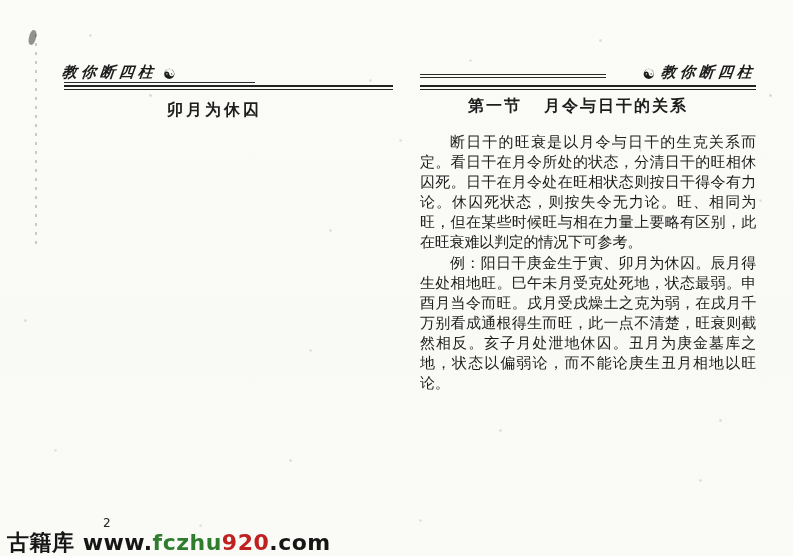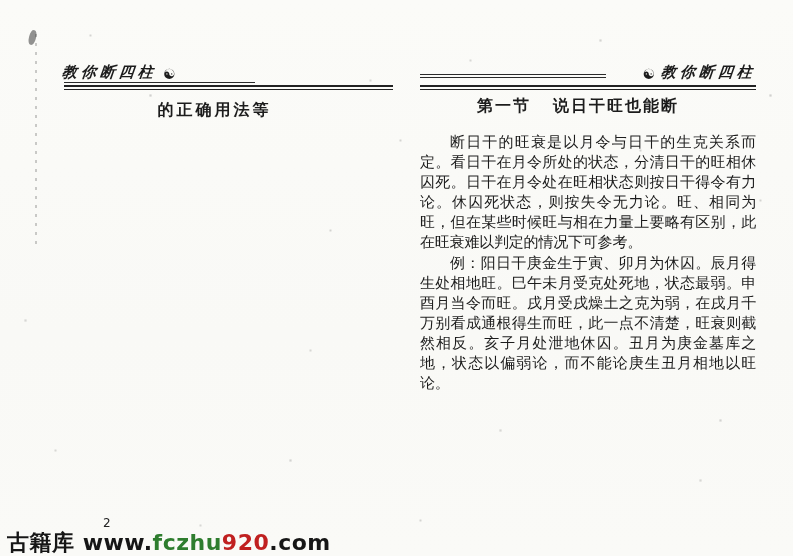--- a/index.html
+++ b/index.html
@@ -99,40 +99,40 @@
 
 <section class="page left">
   <div class="ph">
     <span class="head-title">教你断四柱</span>
     <span class="head-logo">☯</span>
     <span class="underline-seg" style="left:2px;right:138px;bottom:-1px;"></span>
   </div>
   <div class="rule rule-thick" style="left:2px;width:329px;top:27px;"></div>
   <div class="rule rule-thin" style="left:2px;width:329px;top:31px;"></div>
 
-  <h2 class="lp-title">的正确用法等</h2>
+  <h2 class="lp-title">卯月为休囚</h2>
 
   <div class="bodytext">
   </div>
 </section>
 
 <section class="page right">
   <div class="ph right-align">
     <span class="head-logo">☯</span>
     <span class="head-title">教你断四柱</span>
     <span class="underline-seg" style="left:0;width:186px;bottom:7px;"></span>
     <span class="underline-seg" style="left:0;width:186px;bottom:4px;"></span>
   </div>
   <div class="rule rule-thick" style="left:0;width:336px;top:27px;"></div>
   <div class="rule rule-thin" style="left:0;width:336px;top:31px;"></div>
 
 
 
   <div class="section-head">
-    <span>第一节</span><span class="gap"></span><span>说日干旺也能断</span>
+    <span>第一节</span><span class="gap"></span><span>月令与日干的关系</span>
   </div>
 
   <div class="rp-body">
     <p>断日干的旺衰是以月令与日干的生克关系而定。看日干在月令所处的状态，分清日干的旺相休囚死。日干在月令处在旺相状态则按日干得令有力论。休囚死状态，则按失令无力论。旺、相同为旺，但在某些时候旺与相在力量上要略有区别，此在旺衰难以判定的情况下可参考。</p>
     <p>例：阳日干庚金生于寅、卯月为休囚。辰月得生处相地旺。巳午未月受克处死地，状态最弱。申酉月当令而旺。戌月受戌燥土之克为弱，在戌月千万别看成通根得生而旺，此一点不清楚，旺衰则截然相反。亥子月处泄地休囚。丑月为庚金墓库之地，状态以偏弱论，而不能论庚生丑月相地以旺论。</p>
   </div>
 </section>
 
 <div class="page-number">2</div>
 

